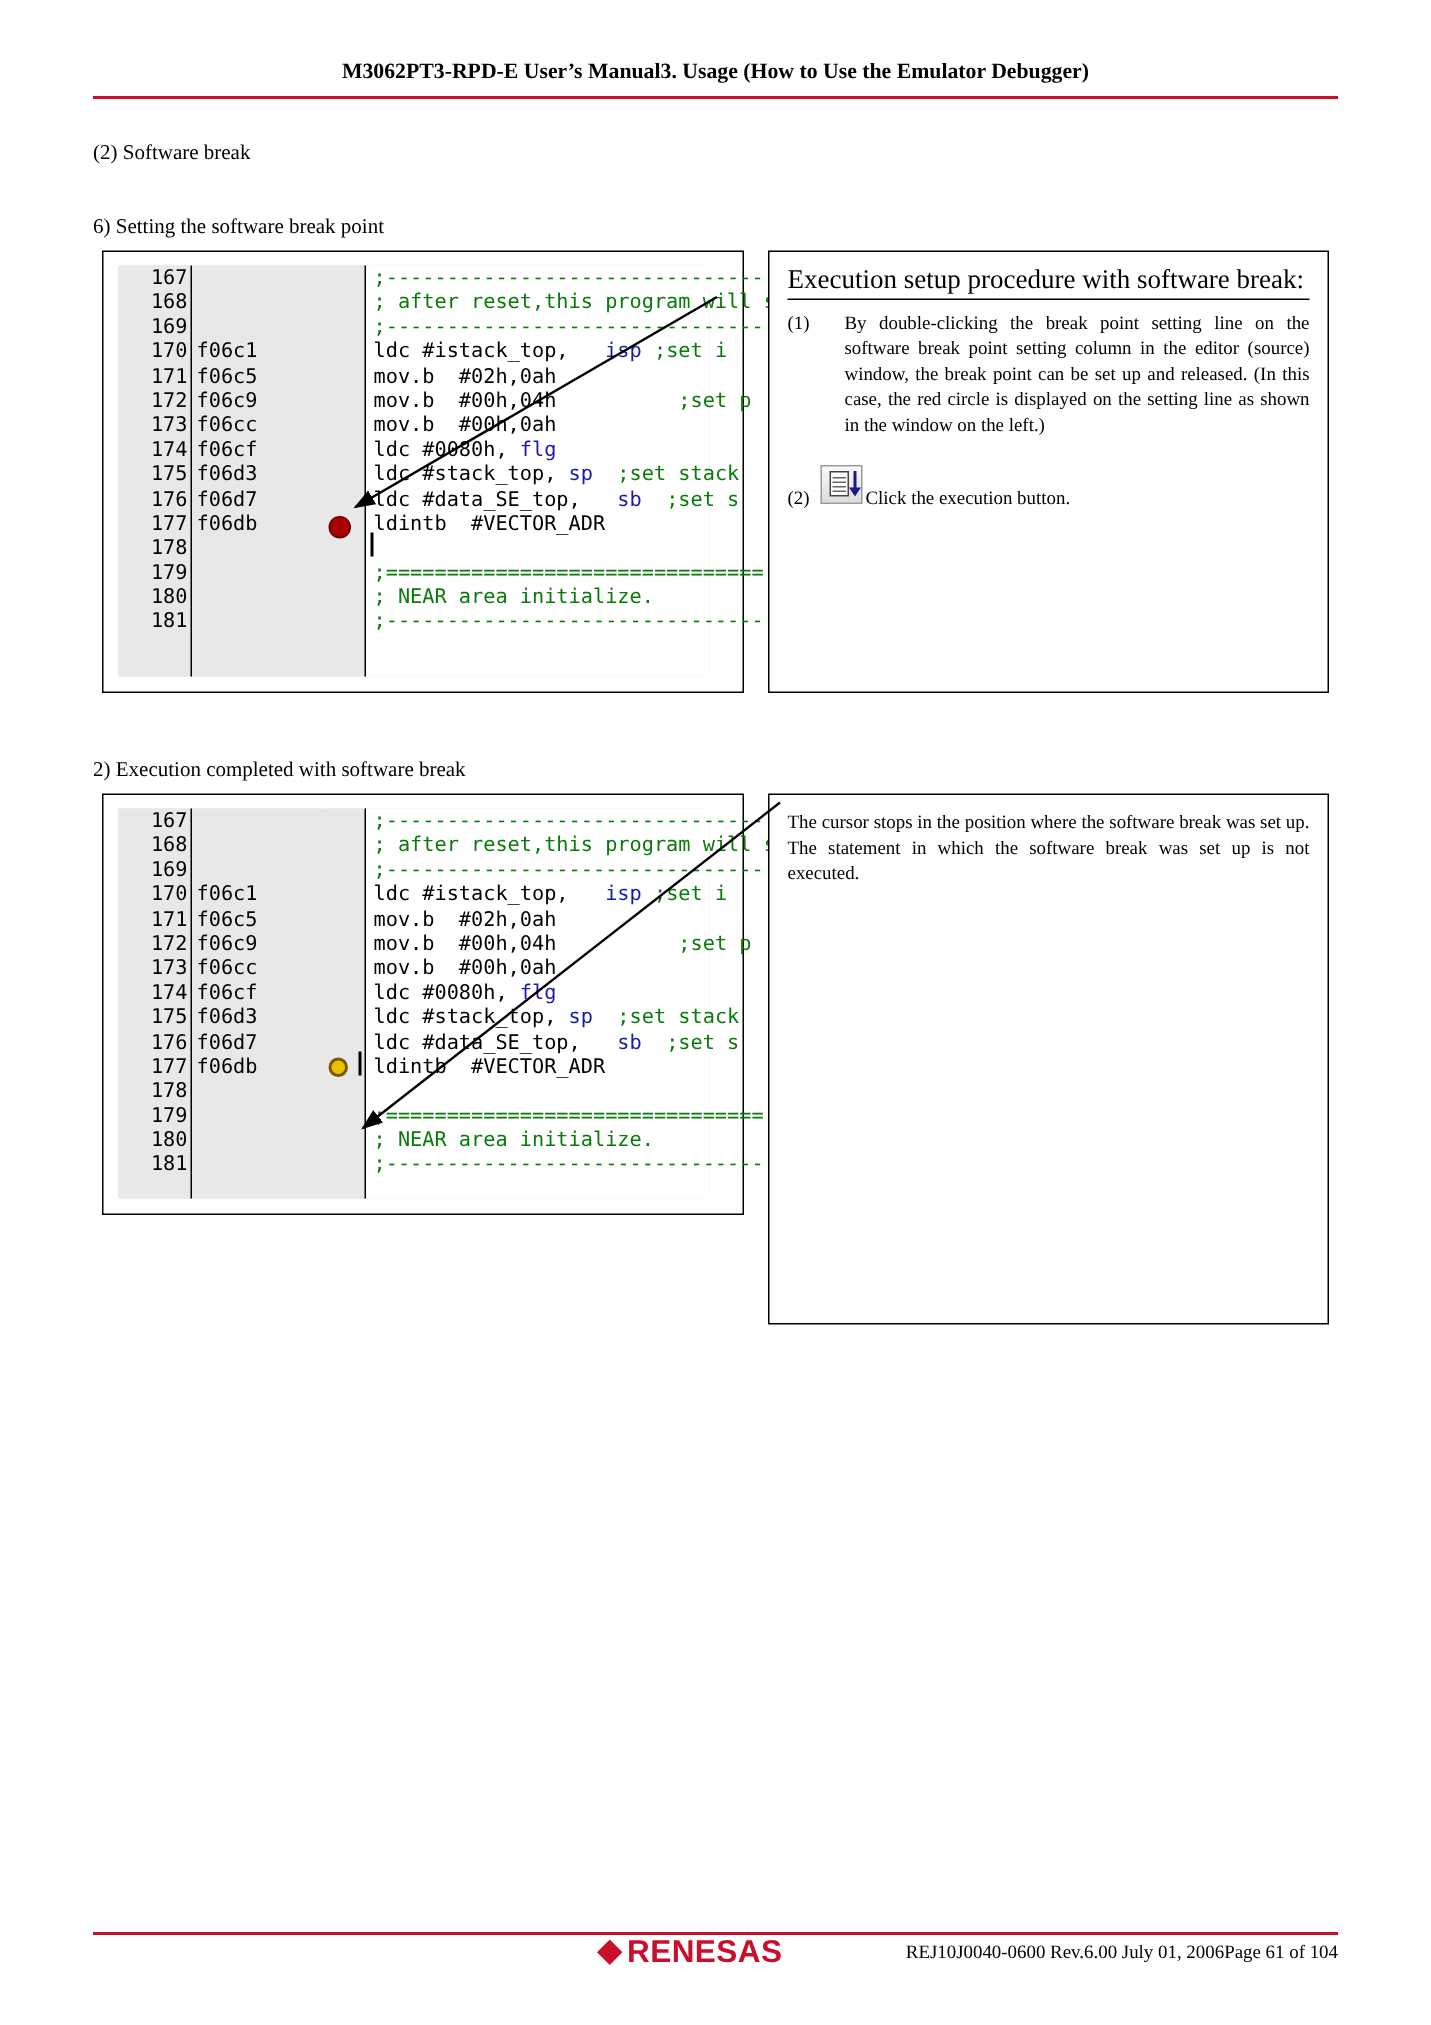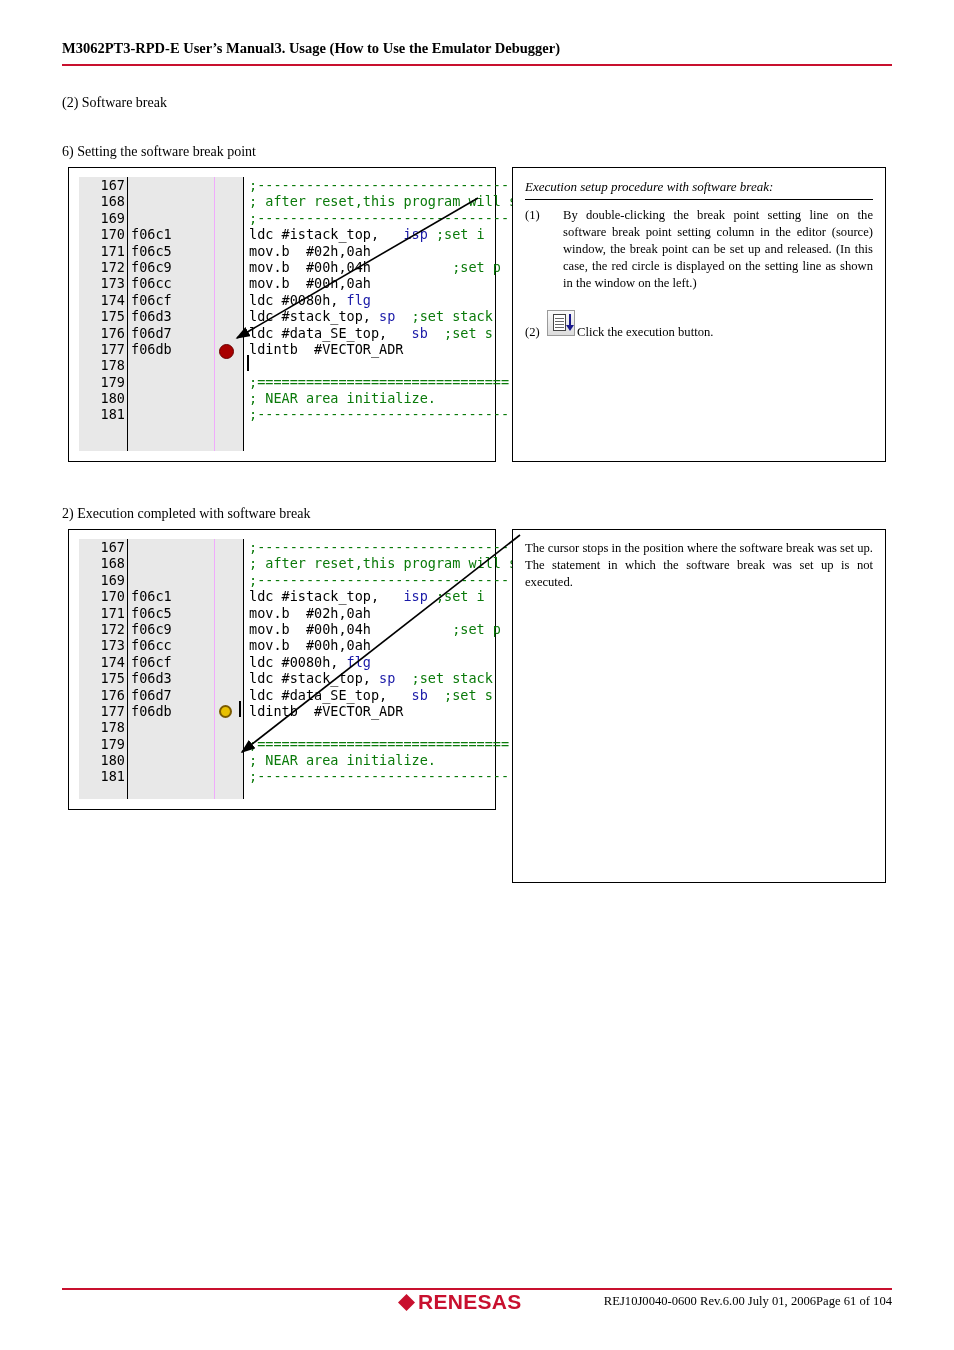--- a/index.html
+++ b/index.html
@@ -8,21 +8,21 @@
     background:#ffffff;
     font-family:"Liberation Serif", serif;
     color:#000;
     position:relative;
     overflow:hidden;
   }
 
   
   .page-header {
     position:absolute; left:62px; top:40px; width:830px;
-    display:flex; justify-content:flex-start; align-items:flex-end;
+    display:flex; justify-content:center; align-items:flex-end;
     font-size:14.5px;
   }
   .page-header .left { font-weight:bold; }
   .page-header .right { font-weight:bold; }
   .header-rule {
     position:absolute; left:62px; top:64px; width:830px; height:2px;
     background:#c8102e;
   }
 
   
@@ -41,21 +41,21 @@
     position:absolute;
     border:1px solid #000;
     background:#ffffff;
     box-sizing:border-box;
   }
   #code-panel-1 { left:68px; top:167px; width:428px; height:295px; }
   #code-panel-2 { left:68px; top:529px; width:428px; height:281px; }
 
   .code-inner {
     position:absolute; left:10px; top:9px; right:22px; bottom:10px;
-    background:#f0abfc;
+    background:#e5e5e5;
     font-family:"DejaVu Sans Mono", monospace;
     font-size:13.5px;
     line-height:16.4px;
   }
   .code-row {
     position:relative;
     height:16.4px;
     white-space:pre;
   }
   .gutter-bg {
@@ -114,25 +114,24 @@
     background:#fff;
     box-sizing:border-box;
     padding:10px 12px;
     font-size:12.6px;
     line-height:17px;
   }
   #note-panel-1 { left:512px; top:167px; width:374px; height:295px; }
   #note-panel-2 { left:512px; top:529px; width:374px; height:354px; }
 
   .note-heading {
-    font-size:13px;
+    font-size:18px;
     margin-bottom:7px;
     border-bottom:1px solid #000;
     padding-bottom:4px;
-    font-style:italic;
   }
   .note-item { display:flex; margin-top:2px; }
   .note-item .num { width:22px; flex:none; }
   .note-item .txt { flex:1; text-align:justify;margin-left:16px; }
   .note-body { text-align:justify; }
 
   .exec-btn-row { display:flex; align-items:flex-start; margin-top:18px; }
   .exec-btn-row .num { width:22px; flex:none; padding-top:14px;}
   .exec-icon {
     width:26px;height:24px;

